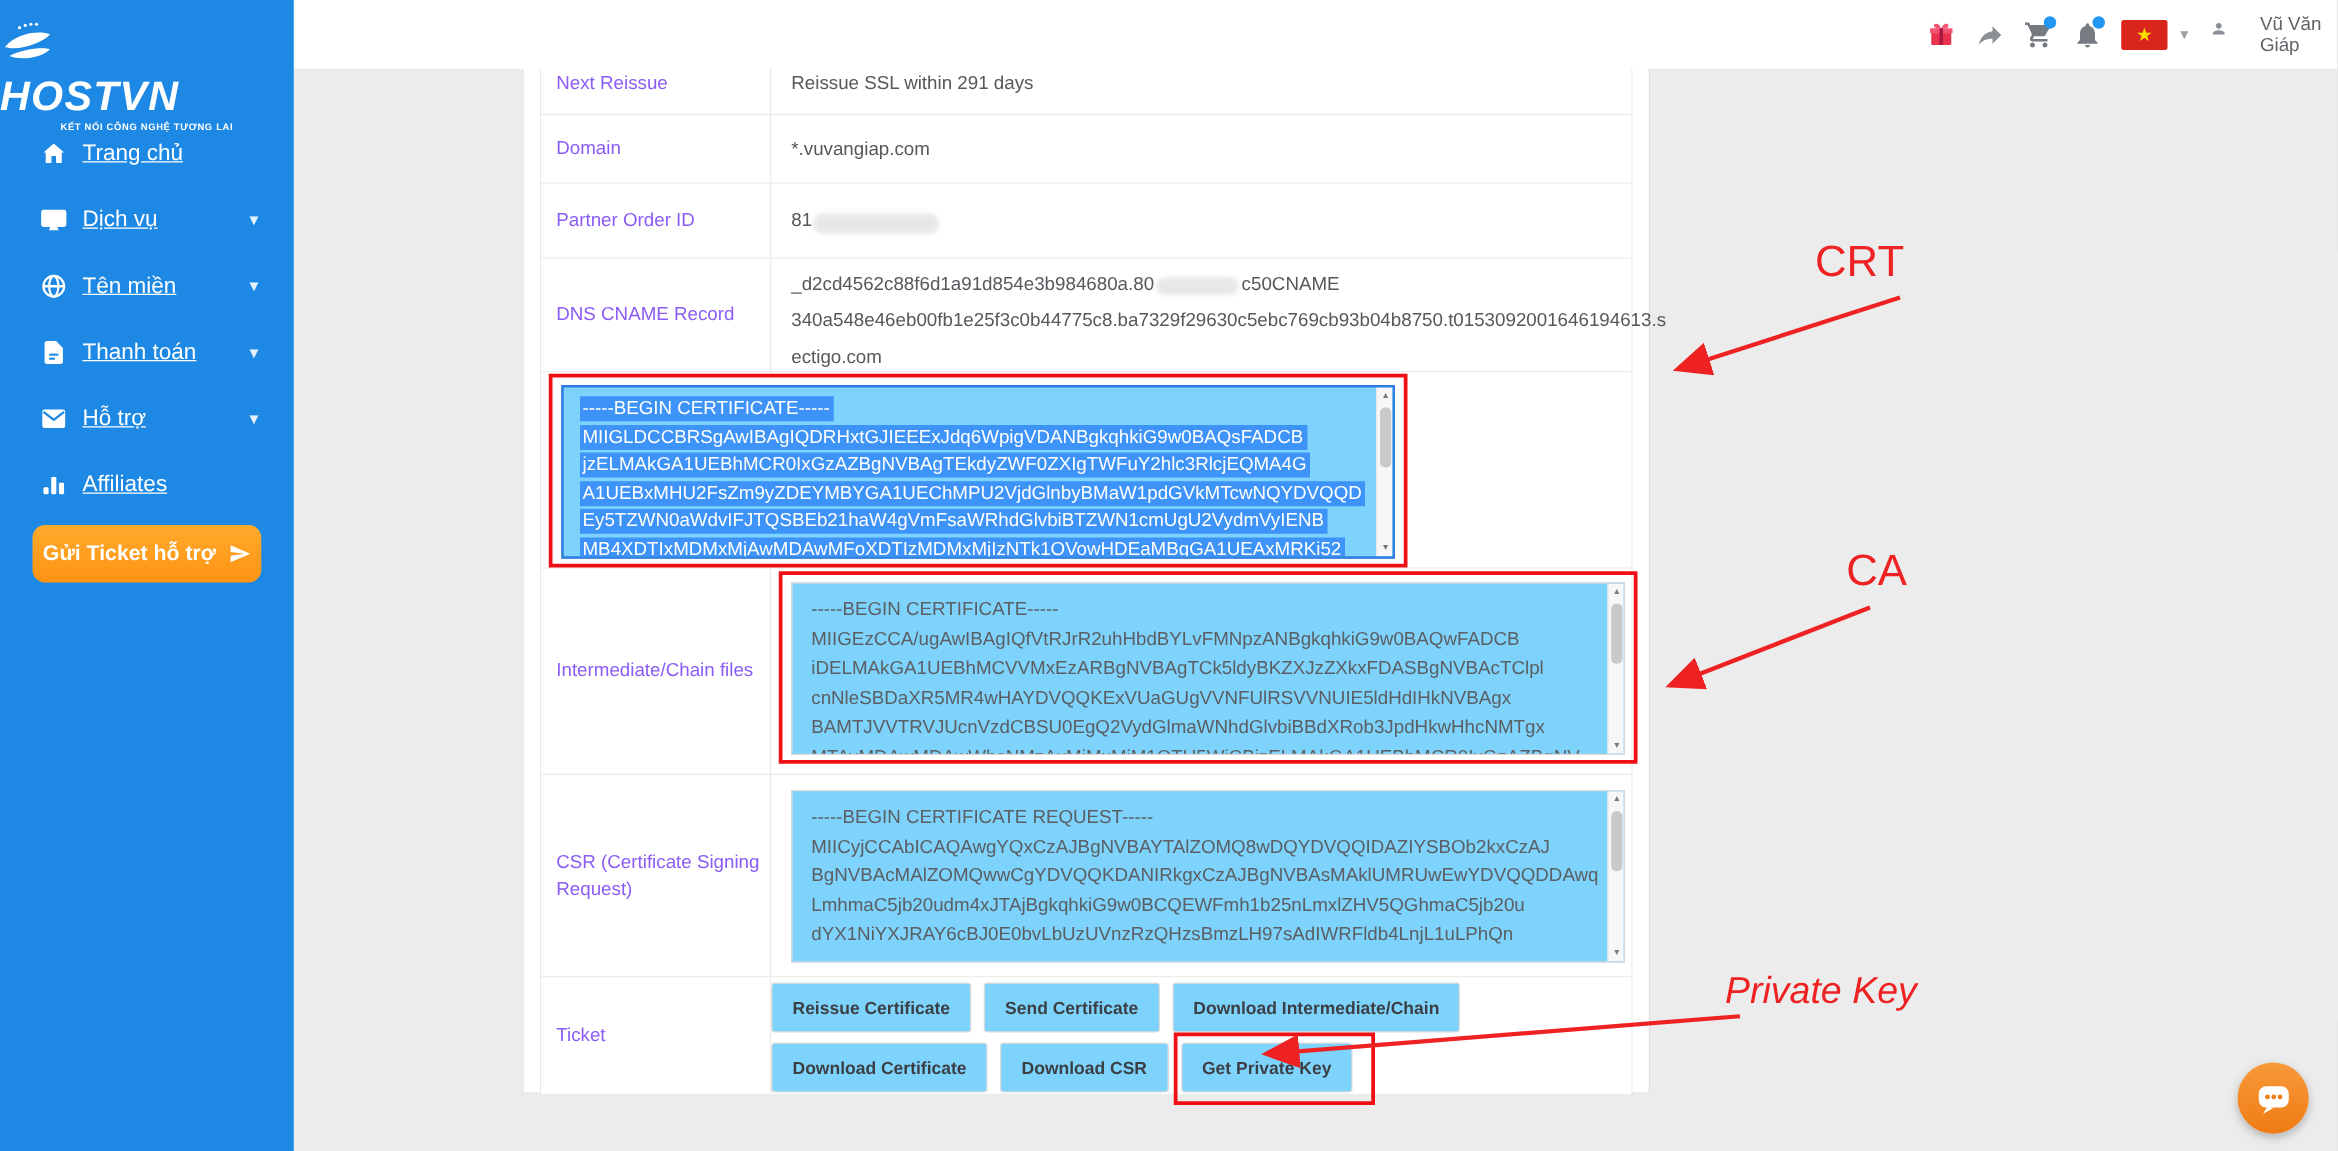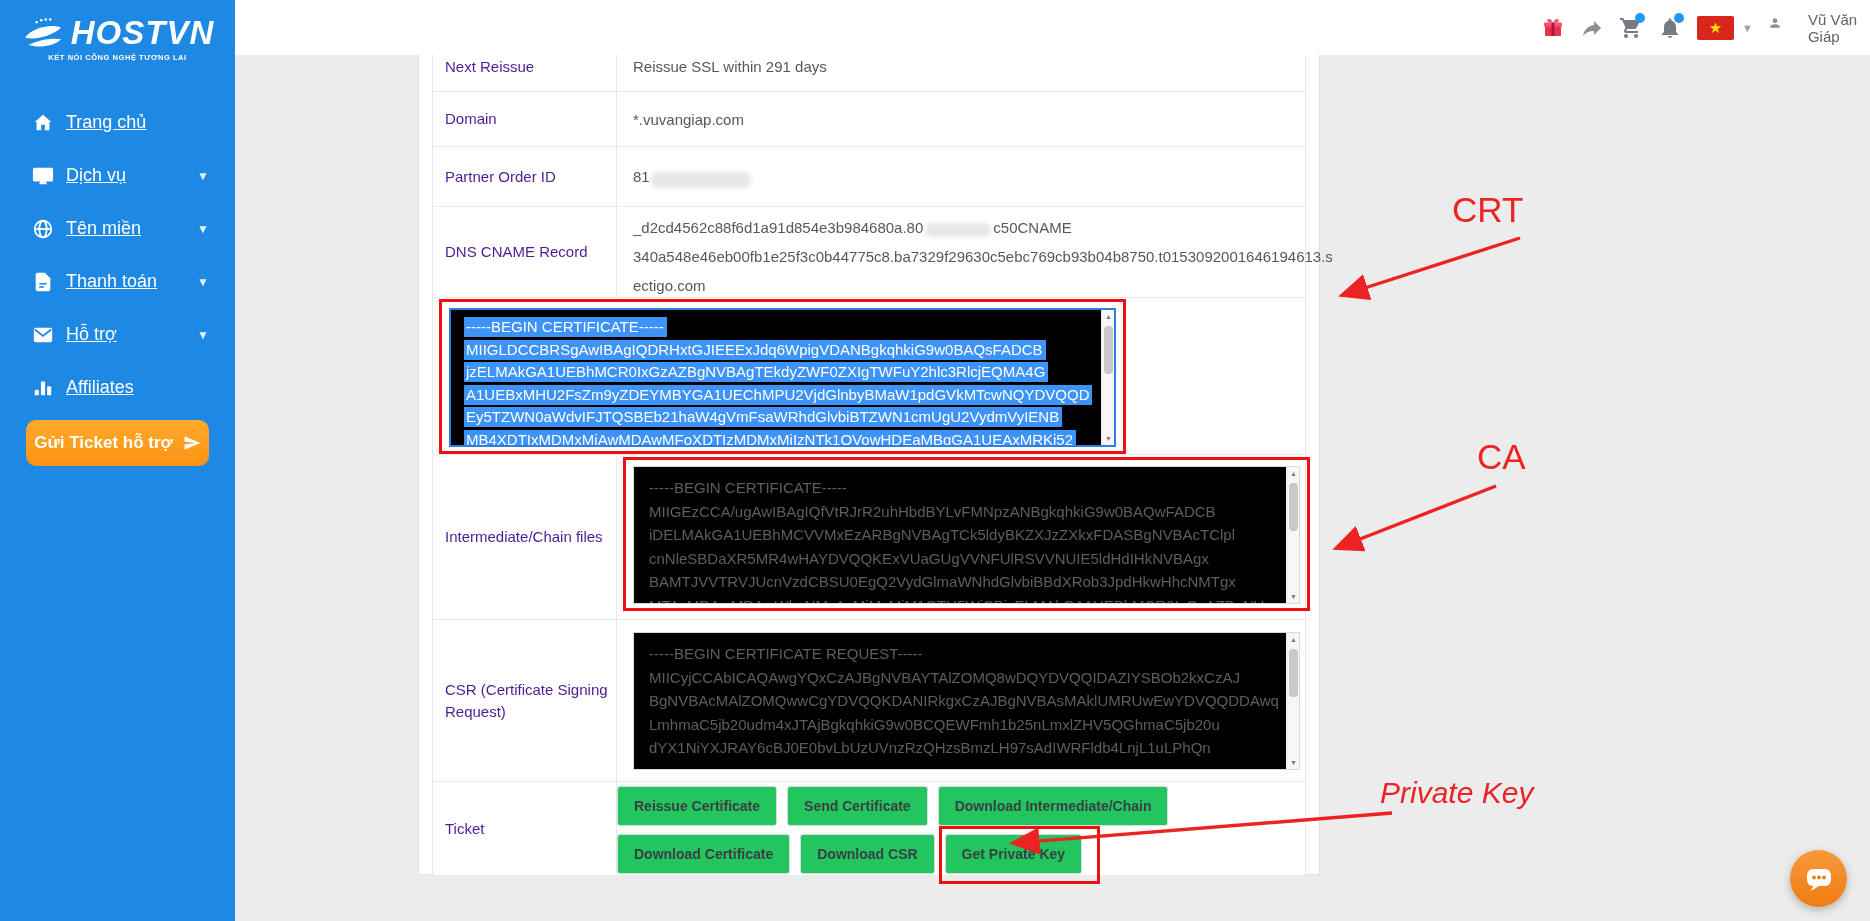--- a/index.html
+++ b/index.html
@@ -11,64 +11,64 @@
   .header-right { position:absolute; left:1306px; top:0; height:55px; display:flex; align-items:center; gap:15px; }
   .hicon { position:relative; width:26px; height:26px; display:flex; align-items:center; justify-content:center; cursor:pointer; }
   .dot { position:absolute; right:-2px; top:-2px; width:10px; height:10px; border-radius:50%; background:#2196f3; }
   .flag { width:37px; height:24px; background:#da251d; border-radius:2px; display:flex; align-items:center; justify-content:center; color:#ffde00; font-size:15px; }
   .caret { color:#9aa0a6; font-size:11px; }
   .username { color:#5f6368; font-size:15px; margin-left:2px; }
 
   
   .sidebar { position:absolute; left:0; top:0; width:235px; height:921px; background:#1e88e5; z-index:3; }
   .brand { position:absolute; left:0; top:14px; width:235px; text-align:center; color:#fff; }
-  .brand-row { display:flex; align-items:flex-start; justify-content:center; gap:6px; }
+  .brand-row { display:flex; align-items:flex-start; justify-content:center; gap:6px;flex-direction:column; }
   .brand-name { font-size:33px; font-weight:bold; font-style:italic; letter-spacing:1px; }
   .brand-tag { font-size:7.5px; font-weight:bold; letter-spacing:.55px; margin-top:1px; }
   .menu { position:absolute; top:96px; left:0; width:235px; }
   .mitem { position:relative; height:53px; display:flex; align-items:center; color:#fff; cursor:pointer;text-decoration:underline; }
   .mitem .micon { width:22px; margin-left:32px; display:flex; }
   .mitem .mlabel { margin-left:12px; font-size:18px; font-weight:500; }
   .mitem .mcaret { position:absolute; right:26px; font-size:12px; color:#e3f2fd; }
   .ticket-btn { position:absolute; left:26px; top:420px; width:183px; height:46px; border-radius:10px;
     background:linear-gradient(180deg,#ffaa2b,#ff9314); color:#fff; font-size:17px; font-weight:bold;
     display:flex; align-items:center; justify-content:center; gap:10px; cursor:pointer; }
 
   
   .card { position:absolute; left:418px; top:42px; width:902px; height:833px; background:#fff;
     border:1px solid #e2e2e2; border-top:none; z-index:1; }
   .table { margin:0 13px; border-left:1px solid #e9e9e9; border-right:1px solid #e9e9e9; }
   .row { display:flex; border-bottom:1px solid #e9e9e9; background:#fff; }
   .cell-label { width:184px; flex:none; border-right:1px solid #e9e9e9; display:flex; align-items:center;
-    padding-left:12px; font-size:15px; color:#4c1d95; line-height:22px; }
+    padding-left:12px; font-size:15px; color:#8b5cf6; line-height:22px; }
   .cell-value { flex:1; padding-left:16px; display:flex; flex-direction:column; justify-content:center;
     font-size:15px; color:#55585c; }
   .blur-redact { display:inline-block; background:#e7e7e7; border-radius:7px; filter:blur(2px); vertical-align:middle; }
 
   
   .ta-wrap { position:relative; width:667px; }
-  .ta { position:relative; width:667px; background:#000000; overflow:hidden; }
+  .ta { position:relative; width:667px; background:#7dd3fc; overflow:hidden; }
   .ta-blue { border:2px solid #2f7de1; }
   .ta-gray { border:1px solid #d9d9d9; }
   .cert-lines { position:absolute; left:0; top:0; right:13px; bottom:0; overflow:hidden; white-space:nowrap;
     font-size:15px; color:#5b5e63; }
   .cert-lines div { padding-left:15px; }
   .sel { background:#3d93f8; color:#fff; padding:1px 3px 2px 2px; margin-left:-2px; }
   .redbox { position:absolute; left:-10px; right:-10px; top:-9px; bottom:-7px; border:3px solid #ef1016; pointer-events:none; }
   
   .sbar { position:absolute; right:0; top:0; bottom:0; width:13px; background:#f7f7f7; border-left:1px solid #ececec; }
   .sbar .arr { position:absolute; left:0; width:13px; height:13px; font-size:7px; color:#7a7a7a; display:flex; align-items:center; justify-content:center; }
   .sbar .arr.up { top:0; } .sbar .arr.dn { bottom:0; }
   .sbar .thumb { position:absolute; left:2px; width:9px; border-radius:4px; background:#c9c9c9; }
 
   
   .btn-rows { padding:2px 0 0 0; }
   .btn-row { display:flex; gap:10px; }
   .btn-row + .btn-row { margin-top:8px; }
-  .abtn { height:40px; padding:0 16px; background:#22c55e; border:1px solid #d8dadd; border-radius:3px;
+  .abtn { height:40px; padding:0 16px; background:#7dd3fc; border:1px solid #d8dadd; border-radius:3px;
     font-size:14px; font-weight:bold; color:#3b3f44; display:inline-flex; align-items:center; cursor:pointer;
     font-family:"Liberation Sans","DejaVu Sans",sans-serif; }
   .gpk-wrap { position:relative; display:inline-flex; }
   .gpk-redbox { position:absolute; left:-6px; right:-18px; top:-8px; bottom:-10px; border:3px solid #ef1016; pointer-events:none; }
 
   
   .ann { position:absolute; color:#ee2222; z-index:5; font-weight:500; }
   .ann-svg { position:absolute; left:0; top:0; width:1870px; height:921px; z-index:5; pointer-events:none; }
 
   

